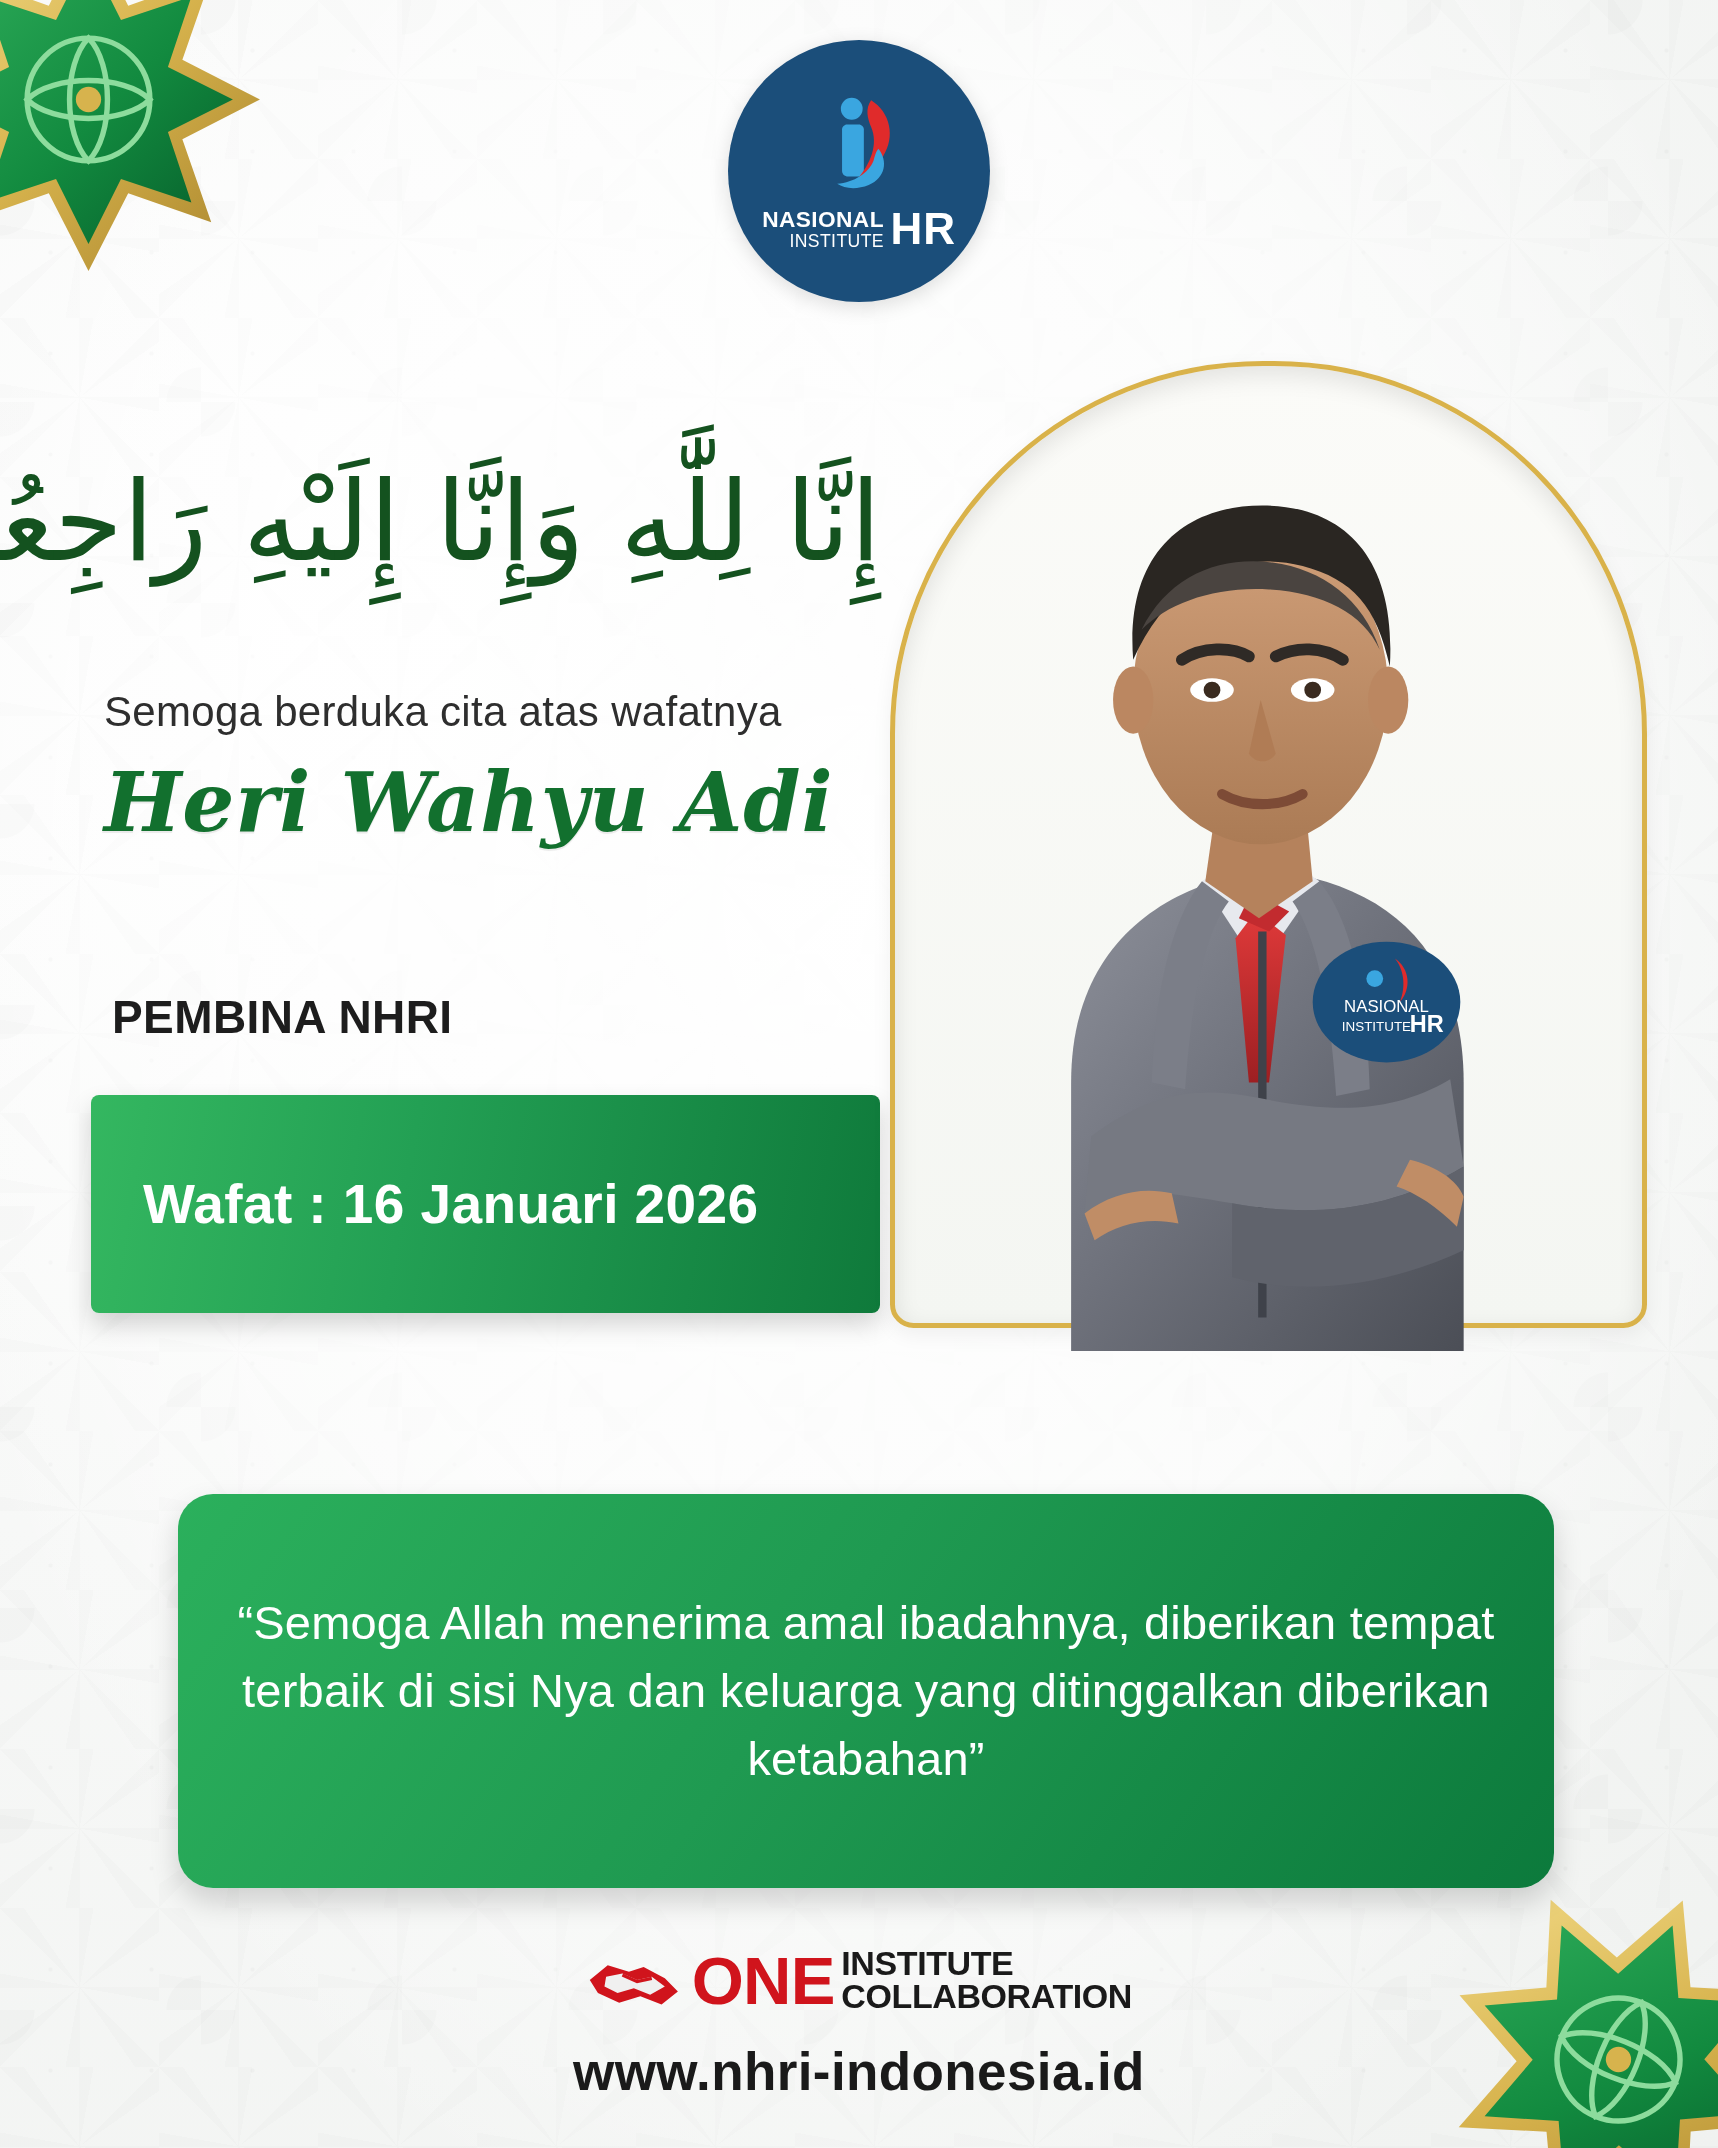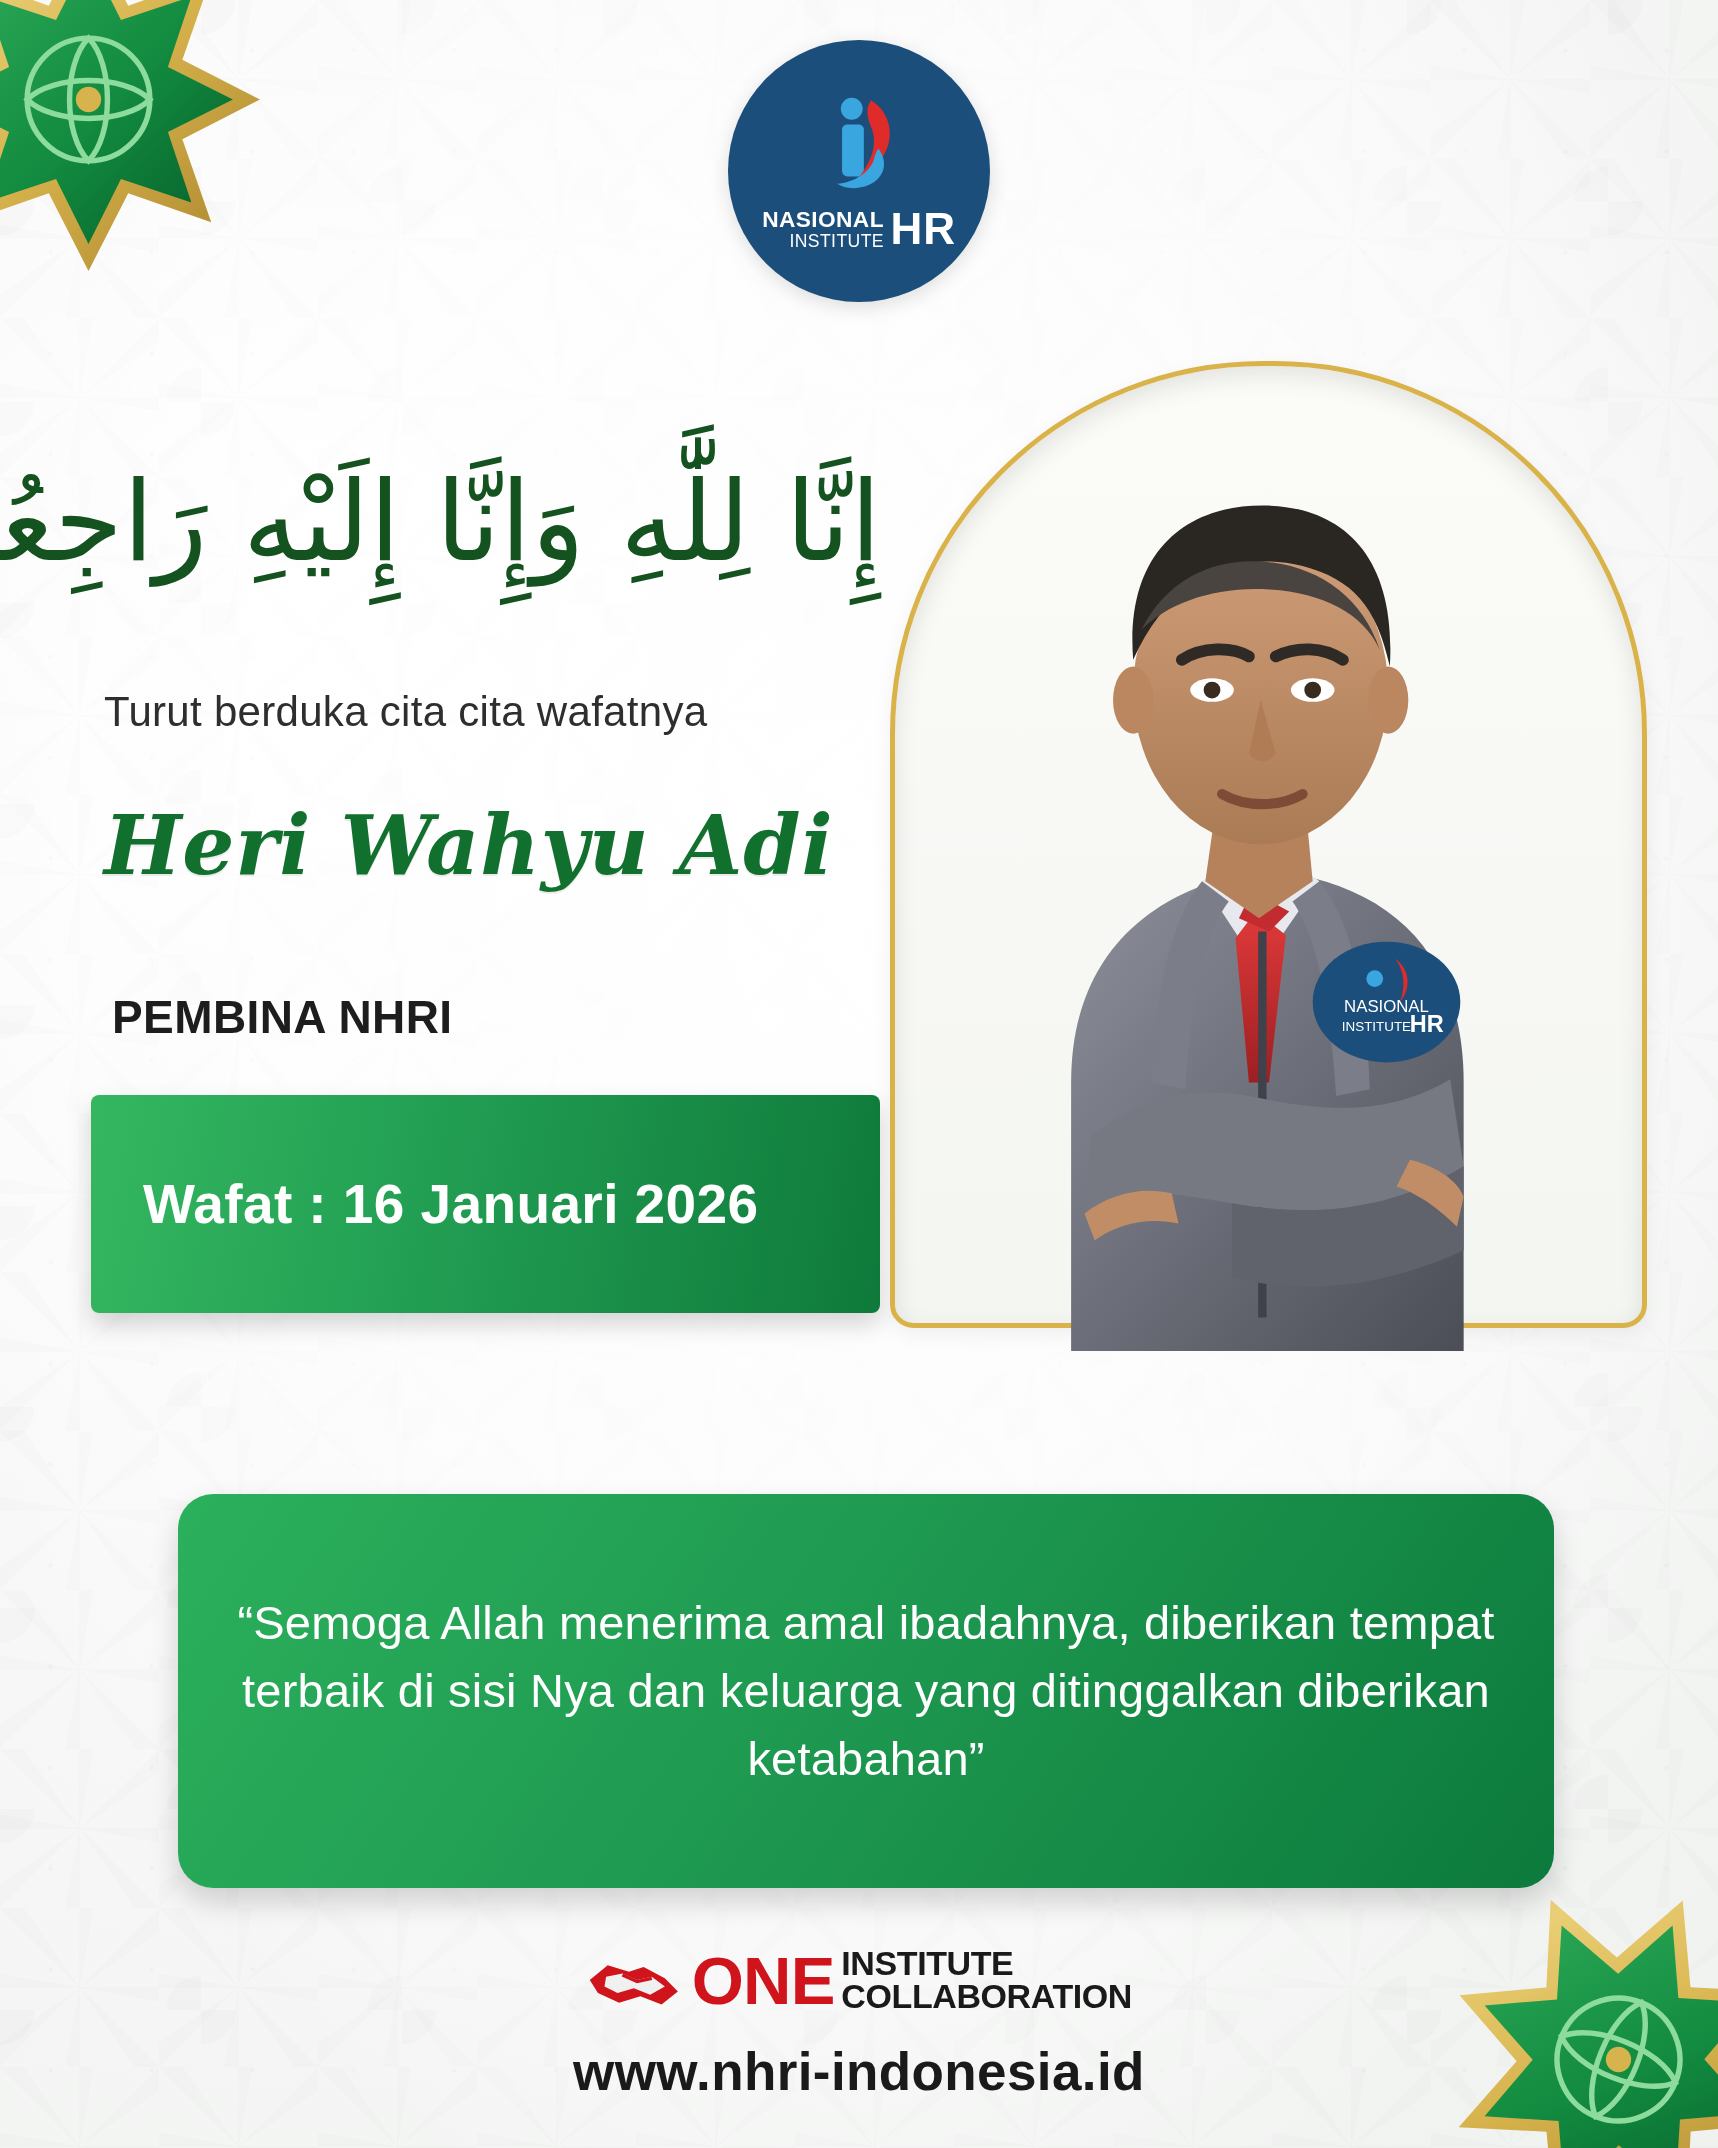--- a/index.html
+++ b/index.html
@@ -136,21 +136,21 @@
   .condolence-line {
     position: absolute;
     top: 688px;
     left: 104px;
     font-size: 42px;
     color: #2e2e2e;
     letter-spacing: 0.3px;
   }
   .deceased-name {
     position: absolute;
-    top: 797px;
+    top: 754px;
     left: 104px;
     font-family: "DejaVu Serif", serif;
     font-style: italic;
     font-weight: bold;
     font-size: 82px;
     color: #12702e;
     letter-spacing: 0.8px;
     text-shadow: 0 1.7px 0.8px rgba(0,0,0,0.08);
   }
   .deceased-role {
@@ -345,21 +345,21 @@
         <span class="w2">INSTITUTE</span>
       </div>
       <div class="logo-hr">HR</div>
     </div>
   </div>
 
   <div class="calligraphy">
     <div class="calligraphy-text">إِنَّا لِلَّٰهِ وَإِنَّا إِلَيْهِ رَاجِعُونَ</div>
   </div>
 
-  <div class="condolence-line">Turut berduka cita cita wafatnya</div>
+  <div class="condolence-line">Semoga berduka cita atas wafatnya</div>
   <div class="deceased-name">Heri Wahyu Adi</div>
   <div class="deceased-role">PEMBINA NHRI</div>
 
   <div class="date-ribbon">
     <div class="date-ribbon-text">Wafat : 16 Januari 2026</div>
   </div>
 
   <div class="portrait-frame">
     <div class="arch"></div>
     <svg class="portrait-photo" viewBox="0 0 460 580" aria-hidden="true">

